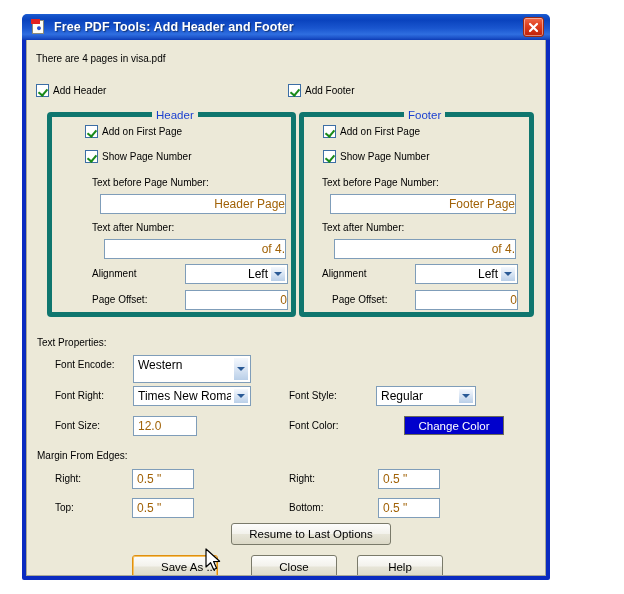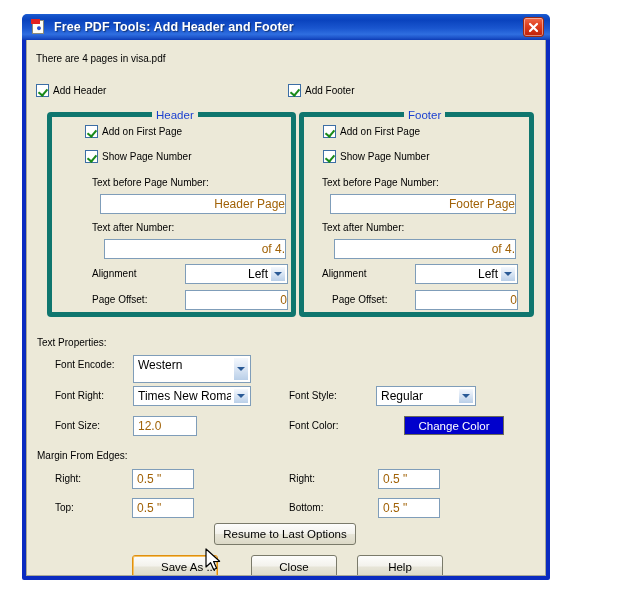--- a/index.html
+++ b/index.html
@@ -377,21 +377,21 @@
 
     <div class="lbl" style="left:28px; top:462px;">Top:</div>
     <div class="tbox" style="left:105px; top:458px; width:62px; height:20px;">0.5 "</div>
 
     <div class="lbl" style="left:262px; top:433px;">Right:</div>
     <div class="tbox" style="left:351px; top:429px; width:62px; height:20px;">0.5 "</div>
 
     <div class="lbl" style="left:262px; top:462px;">Bottom:</div>
     <div class="tbox" style="left:351px; top:458px; width:62px; height:20px;">0.5 "</div>
 
-    <div class="btn" style="left:187px; top:483px; width:142px; height:22px;">Resume to Last Options</div>
+    <div class="btn" style="left:204px; top:483px; width:160px; height:22px;">Resume to Last Options</div>
 
     <div class="btn hot" style="left:105px; top:515px; width:86px; height:23px;">Save As ...</div>
     <div class="btn" style="left:224px; top:515px; width:86px; height:23px;">Close</div>
     <div class="btn" style="left:330px; top:515px; width:86px; height:23px;">Help</div>
 
   </div>
 </div>
 
 <div id="cursor" style="left:205px; top:548px;">
   <svg width="18" height="26" viewBox="0 0 18 26">

